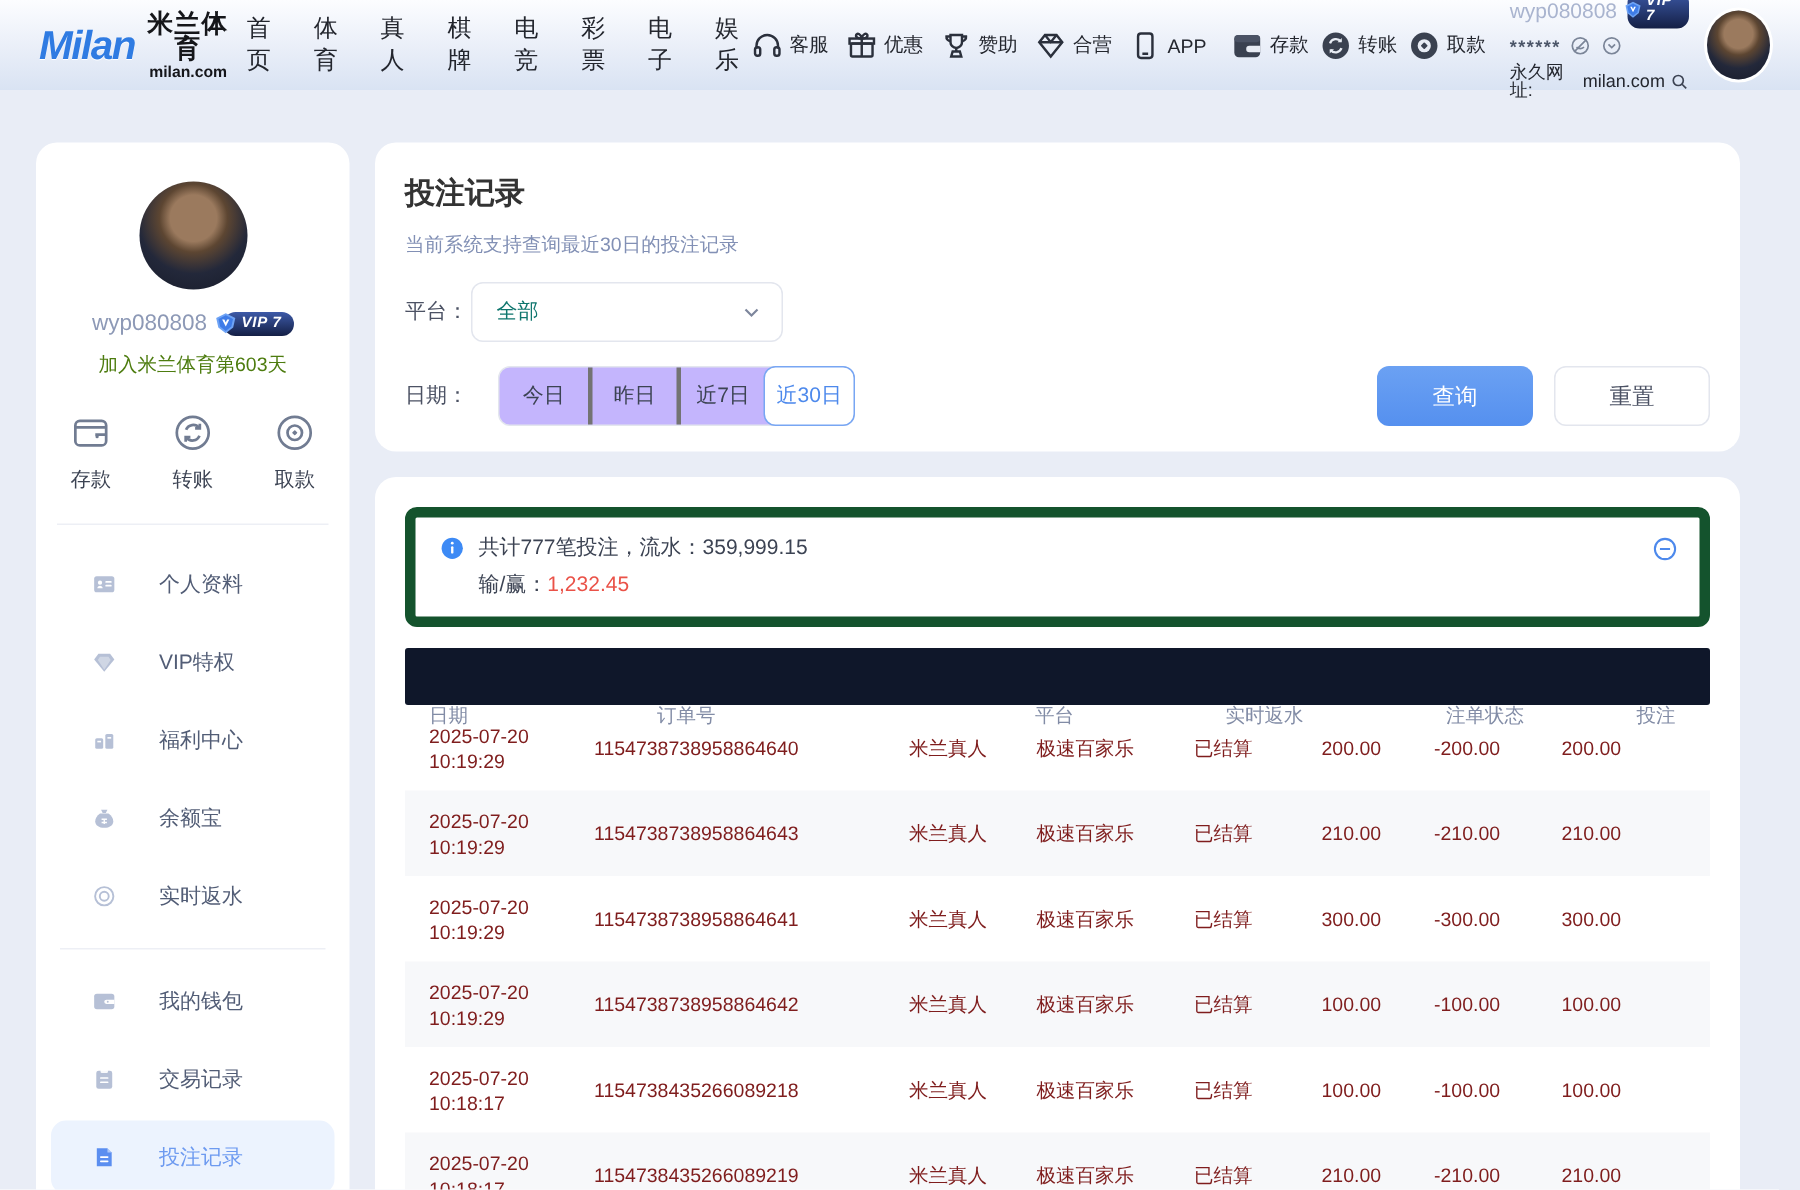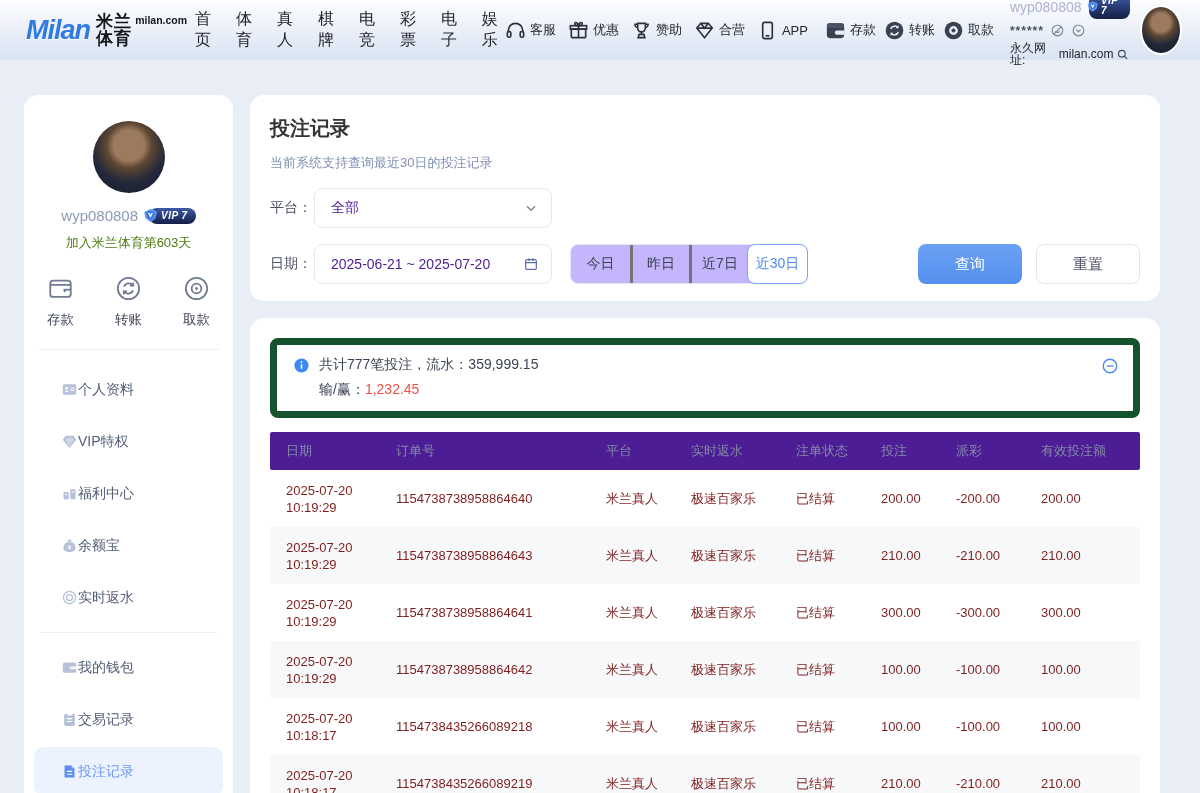--- a/index.html
+++ b/index.html
@@ -5,21 +5,21 @@
   * { margin:0; padding:0; box-sizing:border-box; }
   html,body { width:1200px; height:793px; overflow:hidden; }
   body { font-family:"Liberation Sans","DejaVu Sans",sans-serif; background:#e9edf6; color:#333; position:relative; }
 
   
   .topbar { height:60px; display:flex; align-items:center; padding:0 20px 0 26px;
             background:linear-gradient(180deg,#fcfdff 0%,#e9eef8 55%,#d9e3f3 100%); }
   .logo { display:flex; align-items:center; gap:6px; cursor:pointer; }
   .logo-script { font-size:27px; font-weight:bold; font-style:italic; color:#2f7be2;
                  letter-spacing:-1px; text-shadow:0 1px 0 #fff; }
-  .logo-txt { display:flex; flex-direction:row; line-height:1; }
+  .logo-txt { display:flex; flex-direction:column; line-height:1;text-align:center; }
   .logo-cn { font-size:17px; font-weight:900; color:#15161a; letter-spacing:1px; }
   .logo-dom { font-size:10.5px; font-weight:bold; color:#15161a; margin-top:2px; }
   .nav { display:flex; gap:13px; margin-left:2px;text-align:center; }
   .nav a { font-size:16px; color:#23262e; text-decoration:none; padding:4px 2px; cursor:pointer; }
 
   .icon-item { display:flex; flex-direction:row; align-items:center; gap:3px; cursor:pointer;text-align:center; }
   .icon-item .lbl { font-size:13px; color:#23262e; white-space:nowrap; }
   .services { display:flex; gap:11px; margin-left:auto; }
   .wallets  { display:flex; gap:7px; margin-left:16px; }
   .svc-ic { width:23px; height:23px; }
@@ -54,32 +54,32 @@
   .p-name { display:flex; align-items:center; gap:4px; margin-top:14px; }
   .p-name .nm { font-size:15px; color:#8d99b6; }
   .p-join { font-size:13px; color:#4d7c0f; margin-top:10px; }
   .quick { display:flex; justify-content:space-between; padding:0 22px; margin-top:22px; }
   .q-item { display:flex; flex-direction:column; align-items:center; gap:8px; cursor:pointer; }
   .q-item svg { width:29px; height:29px; color:#717c92; }
   .q-item .lbl { font-size:13.5px; color:#3c4353; }
   .s-div { height:1px; background:#edeff5; margin:20px 14px 0; }
   .menu { padding:12px 10px 4px; }
   .m-item { height:49px; margin:3px 0; border-radius:10px; display:flex; align-items:center;
-            gap:0; padding-left:27px; font-size:14px; color:#525d76; cursor:pointer; }
+            gap:28px; padding-left:27px; font-size:14px; color:#525d76; cursor:pointer; }
   .m-item svg { width:17px; height:17px; color:#b6c0d6; flex:none; }
   .m-item.active { background:#ecf3fe; color:#6d9af0; }
   .m-item.active svg { color:#5b8ef0; }
 
   
   .pg-title { font-size:20px; font-weight:bold; color:#333; }
   .pg-sub { font-size:13px; color:#8290b5; margin-top:12px; }
   .f-row { display:flex; align-items:center; margin-top:16px; }
   .f-label { width:44px; font-size:14px; color:#4c5264; flex:none; }
-  .f-box { width:238px; height:40px; border:1px solid #e3e6ee; border-radius:8px; background:#fff;
-           display:flex; align-items:center; padding:0 12px 0 16px; font-size:14px; color:#4c1d95;
+  .f-box { width:208px; height:40px; border:1px solid #e3e6ee; border-radius:8px; background:#fff;
+           display:flex; align-items:center; padding:0 12px 0 16px; font-size:14px; color:#0f766e;
            cursor:pointer; }
   .f-box .grow { flex:1; }
   .f-box svg { width:16px; height:16px; color:#7d869c; }
   .seg { display:flex; margin-left:18px; border:1px solid #e3e6ee; border-radius:8px; background:#c4b5fd; height:40px; }
   .seg button { width:59px; border:none; background:transparent; font-size:14px; color:#3c4353;
                 border-left:3px solid #737373; cursor:pointer; font-family:inherit; }
   .seg button:first-child { border-left:none; }
   .seg button.active { color:#4d89ec; border:1px solid #78a6f3; border-radius:8px; width:61px;
                        margin:-1px; position:relative; z-index:2; background:#fff; }
   .btn { height:40px; width:104px; border-radius:8px; font-size:15px; cursor:pointer; font-family:Liberation Sans, sans-serif; }
@@ -91,21 +91,21 @@
   .sum-l1 { display:flex; align-items:center; gap:9px; font-size:14px; color:#3c4353; }
   .sum-l1 svg { width:17px; height:17px; flex:none; }
   .sum-l2 { margin:7px 0 0 26px; font-size:14px; color:#3c4353; }
   .sum-l2 .loss { color:#ea5248; }
   .collapse-ic { position:absolute; right:14px; top:12px; width:18px; height:18px; color:#4d89ec; cursor:pointer; }
 
   
   .tbl { margin-top:14px; }
   .t-head,.t-row { display:grid; grid-template-columns:110px 210px 85px 105px 85px 75px 85px 1fr;
                    align-items:center; padding-left:16px; }
-  .t-head { background:#4c1d95; height:38px; font-size:13px; color:#828ca6; border-radius:2px; }
+  .t-head { background:#0f172a; height:38px; font-size:13px; color:#828ca6; border-radius:2px;gap:42px; }
   .t-row { height:57px; font-size:13px; color:#7f1d1d; background:#fff; }
   .t-row.alt { background:#f7f8fa; }
   .dt { line-height:17px; }
 </style>
 </head>
 <body>
 
 <div class="topbar">
   <div class="logo">
     <span class="logo-script">Milan</span>
@@ -362,27 +362,20 @@
     <div class="f-box">
       <span class="grow">全部</span>
       <svg viewBox="0 0 24 24" fill="none" stroke="currentColor" stroke-width="2.2">
           <path d="M6 9.5 12 15.5 18 9.5"></path>
         </svg>
     </div>
   </div>
 
   <div class="f-row">
     <span class="f-label">日期：</span>
-    <div class="f-box">
-      <span class="grow">2025-06-21  ~  2025-07-20</span>
-      <svg viewBox="0 0 24 24" fill="none" stroke="#5a6fa8" stroke-width="1.8">
-          <rect x="4" y="5.5" width="16" height="14.5" rx="1.8"></rect>
-          <path d="M4 10h16M9 3.5v4M15 3.5v4"></path>
-        </svg>
-    </div>
 
     <div class="seg">
       <button>今日</button>
       <button>昨日</button>
       <button>近7日</button>
       <button class="active">近30日</button>
     </div>
 
     <button class="btn btn-primary">查询</button>
     <button class="btn btn-plain">重置</button>

